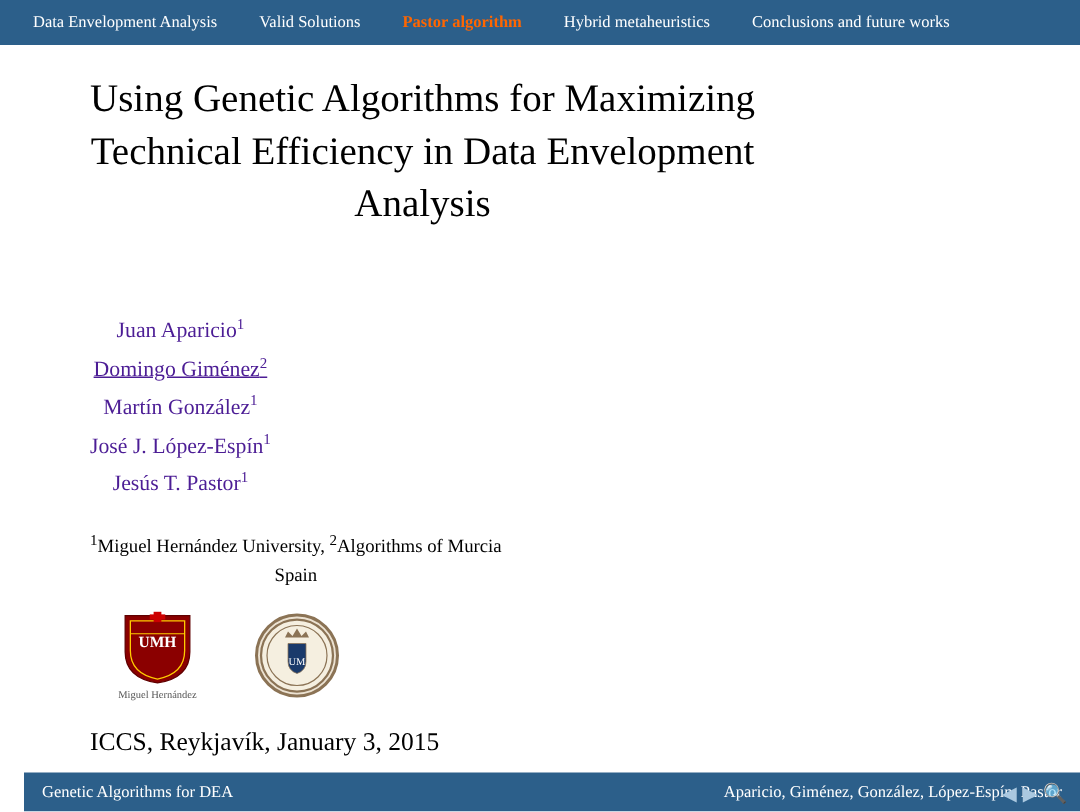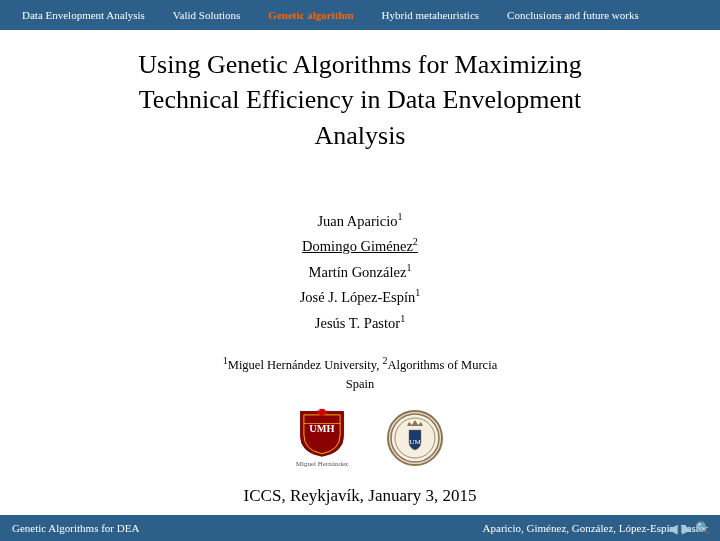--- a/index.html
+++ b/index.html
@@ -39,21 +39,21 @@
       color: #ff6600;
       font-weight: bold;
     }
 
     
     .main-content {
       width: 100%;
       height: calc(541px - 22px - 26px);
       display: flex;
       flex-direction: column;
-      align-items: center;
+      align-items: flex-start;
       justify-content: center;
       padding: 6px 60px;
       background: #fff;
     }
 
     .title-block {
       text-align: center;
       margin-bottom: 30px;
     }
 
@@ -62,21 +62,21 @@
       font-weight: normal;
       line-height: 1.35;
       color: #000;
     }
 
     .authors-block {
       text-align: center;
       margin-bottom: 18px;
       font-size: 14.5px;
       line-height: 1.7;
-      color: #000000;
+      color: #4c1d95;
       margin-top: 25px;
     }
 
     .author-name {
       display: block;
     }
 
     .author-name.underline {
       text-decoration: underline;
     }
@@ -126,21 +126,21 @@
     .conference-line {
       text-align: center;
       font-size: 17px;
       color: #000;
     }
 
     
     .bottom-footer {
       position: absolute;
       bottom: 0;
-      left: 0;
+      left: 16px;
       right: 0;
       background: #2c5f8a;
       height: 26px;
       display: flex;
       align-items: center;
       justify-content: space-between;
       padding: 0 12px;
     }
 
     .footer-left {
@@ -175,21 +175,21 @@
       text-align: center;
       margin-top: 2px;
     }
   </style>
 </head>
 <body>
 
 <nav class="top-nav">
   <span class="nav-item">Data Envelopment Analysis</span>
   <span class="nav-item">Valid Solutions</span>
-  <span class="nav-item active">Genetic algorithm</span>
+  <span class="nav-item active">Pastor algorithm</span>
   <span class="nav-item">Hybrid metaheuristics</span>
   <span class="nav-item">Conclusions and future works</span>
 </nav>
 
 <main class="main-content">
 
   <div class="title-block">
     <h1 class="main-title">
       <span>Using Genetic Algorithms for Maximizing</span><br>
       <span>Technical Efficiency in Data Envelopment</span><br>

